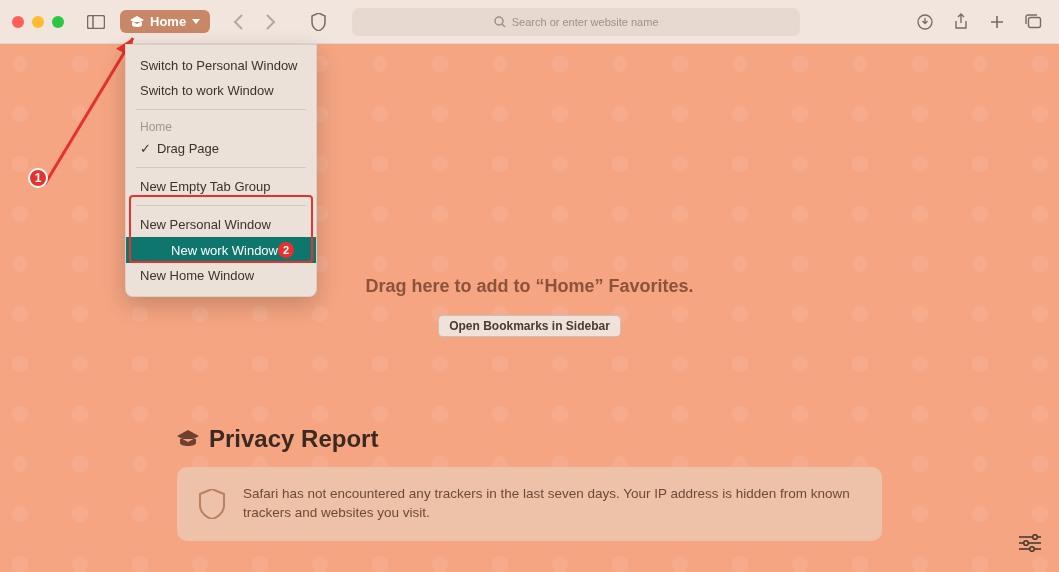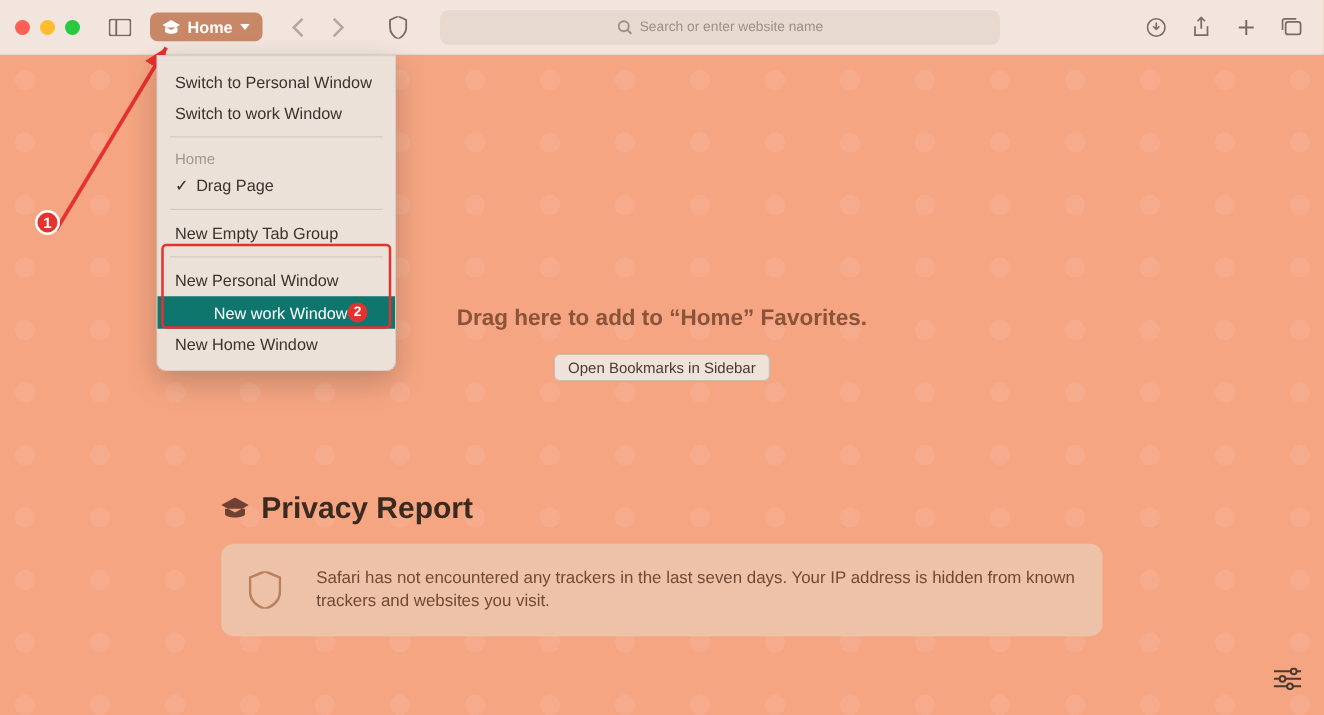--- a/index.html
+++ b/index.html
@@ -141,20 +141,21 @@
       border-radius: 8px;
       color: #fff; font-size: 11px; font-weight: 700;
       display: flex; align-items: center; justify-content: center;
       margin-right: 8px;
     }
 
     
     .content {
       position: relative; z-index: 10;
       padding-top: 100px;
+      margin-top: 32px;
     }
     .favorites-header {
       display: flex; align-items: center; gap: 10px;
       margin-left: 175px;
       font-size: 22px; font-weight: 700;
       color: #3b2a20;
     }
     .drag-hint {
       text-align: center;
       font-size: 18px; font-weight: 700;
@@ -164,36 +165,37 @@
     .open-bookmarks {
       display: block;
       margin: 18px auto 0;
       background: #efe2d9;
       border: 1px solid rgba(0,0,0,0.15);
       border-radius: 5px;
       padding: 3px 10px;
       font-size: 12px;
       color: #4a3a30;
       cursor: pointer;
+      font-weight: bold;
     }
     .privacy-section {
       margin: 88px auto 0;
       width: 705px;
     }
     .privacy-title {
       display: flex; align-items: center; gap: 10px;
       font-size: 24px; font-weight: 700;
       color: #3b2a20;
       margin-bottom: 14px;
     }
     .privacy-card {
       background: #edc2a8;
       border-radius: 10px;
       padding: 18px 22px;
-      display: flex; align-items: center; gap: 28px;
+      display: flex; align-items: center; gap: 18px;
       color: #6e4a36;
       font-size: 13.5px;
       line-height: 1.4;
     }
     .sliders-icon {
       position: absolute;
       right: 14px; bottom: 14px;
       width: 30px; height: 30px;
       display: flex; align-items: center; justify-content: center;
       color: #4a3a30;

